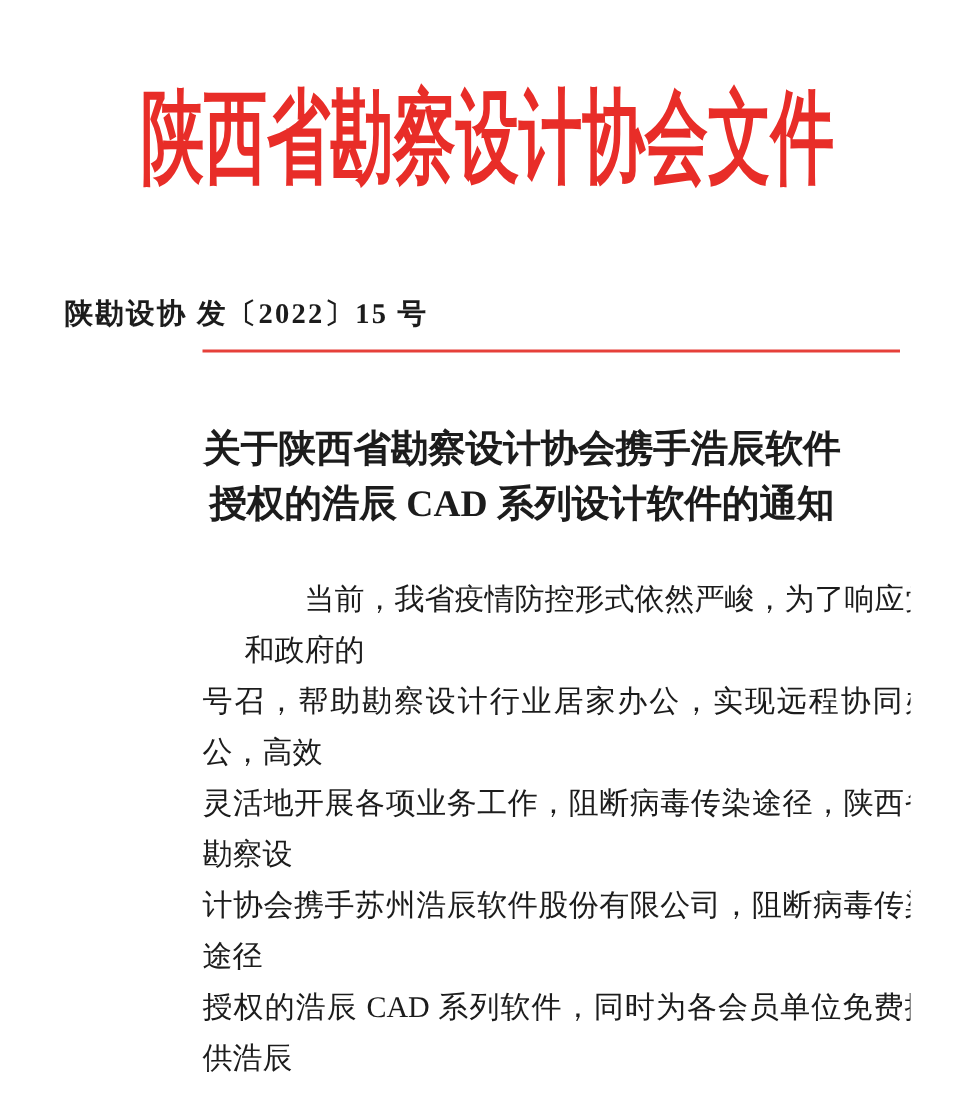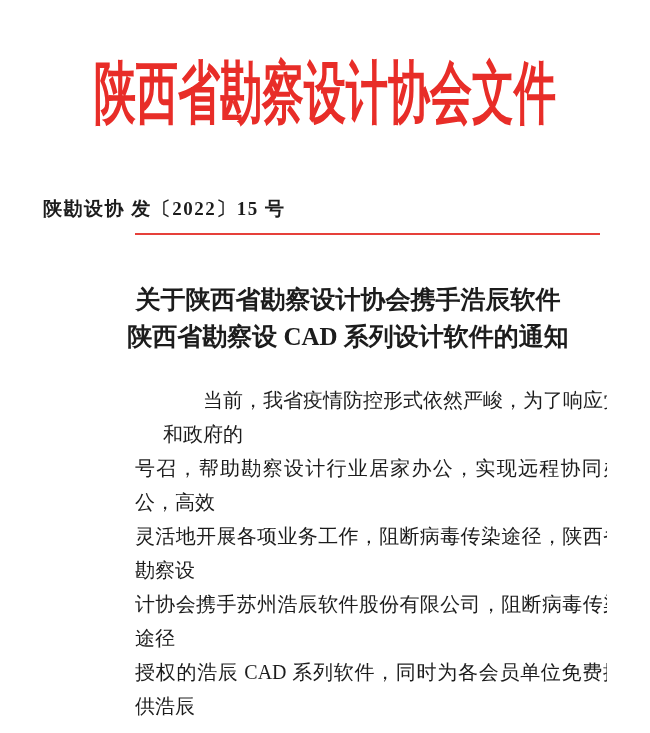--- a/index.html
+++ b/index.html
@@ -86,21 +86,21 @@
 <div class="page">
 
   <div class="header-title">陕西省勘察设计协会文件</div>
 
   <div class="doc-number">陕勘设协 发〔2022〕15 号</div>
 
   <div class="red-rule"></div>
 
   <h1 class="doc-title">
     <span class="title-line">关于陕西省勘察设计协会携手浩辰软件</span>
-    <span class="title-line">陕西省勘察设 CAD 系列设计软件的通知</span>
+    <span class="title-line">授权的浩辰 CAD 系列设计软件的通知</span>
   </h1>
 
   <div class="body-block">
 
     <div class="para">
         <div class="line">当前，我省疫情防控形式依然严峻，为了响应党和政府的</div>
         <div class="line">号召，帮助勘察设计行业居家办公，实现远程协同办公，高效</div>
         <div class="line">灵活地开展各项业务工作，阻断病毒传染途径，陕西省勘察设</div>
         <div class="line">计协会携手苏州浩辰软件股份有限公司，阻断病毒传染途径</div>
         <div class="line">授权的浩辰 CAD 系列软件，同时为各会员单位免费提供浩辰</div>

